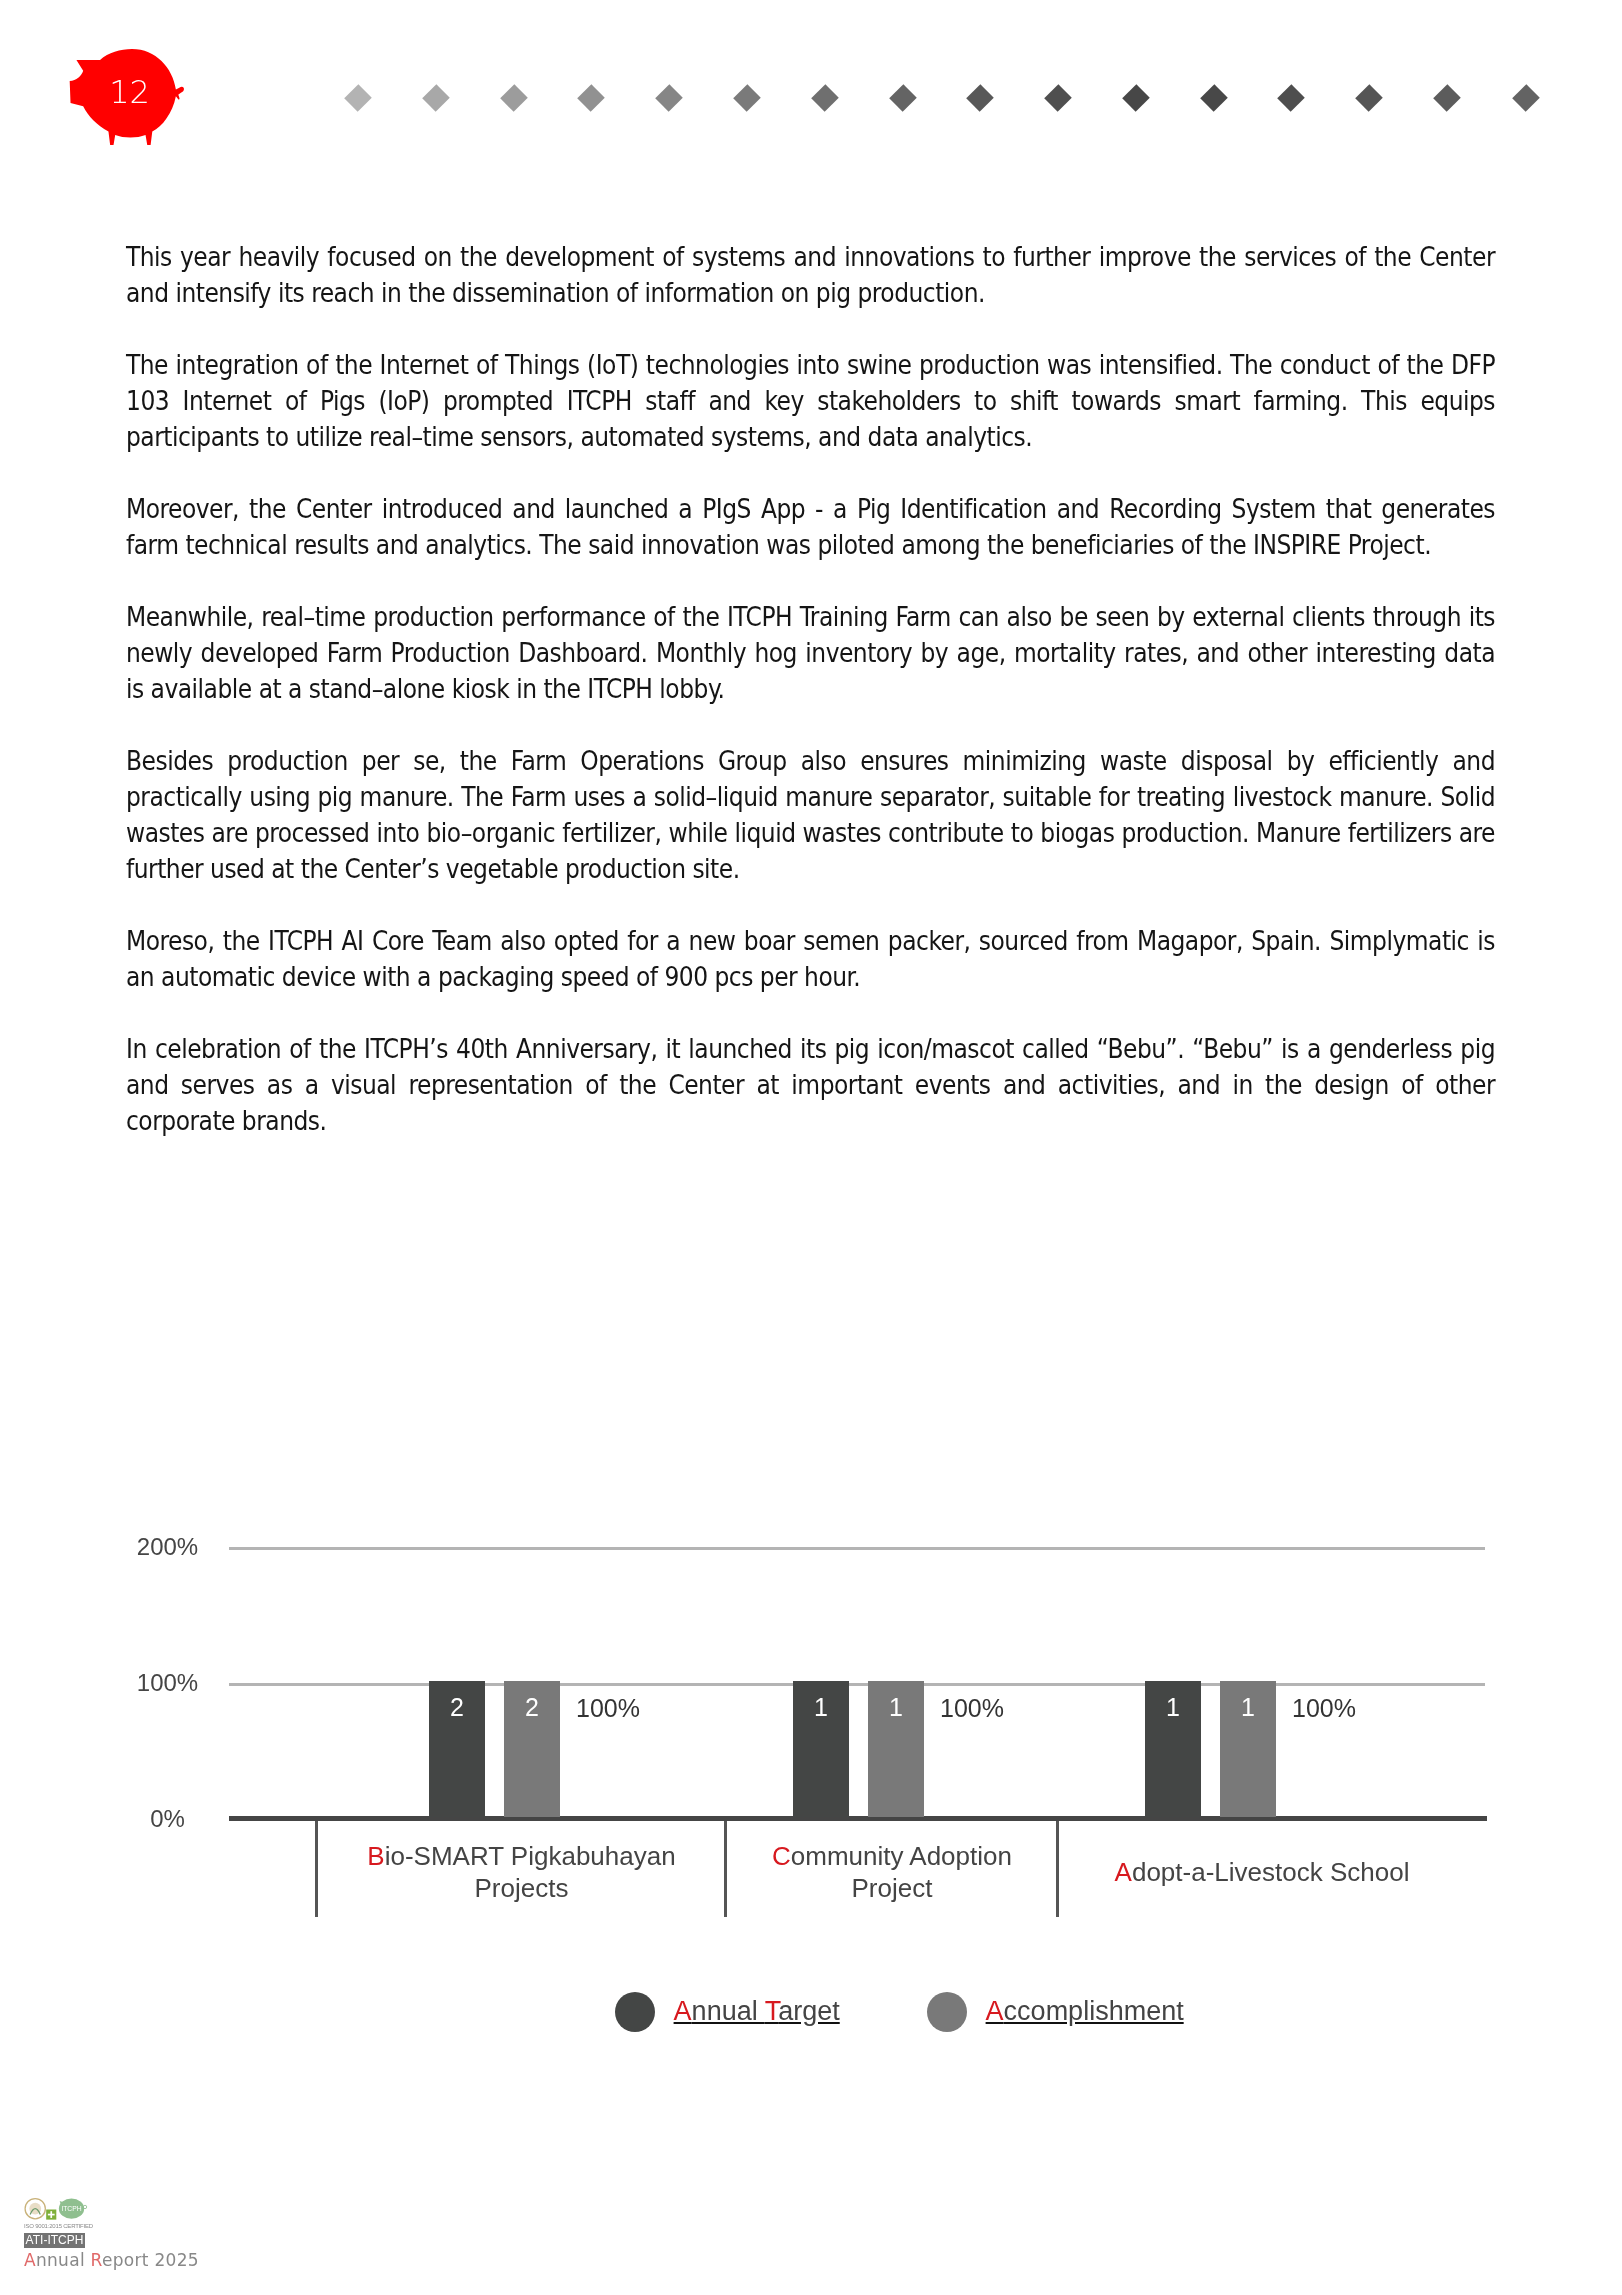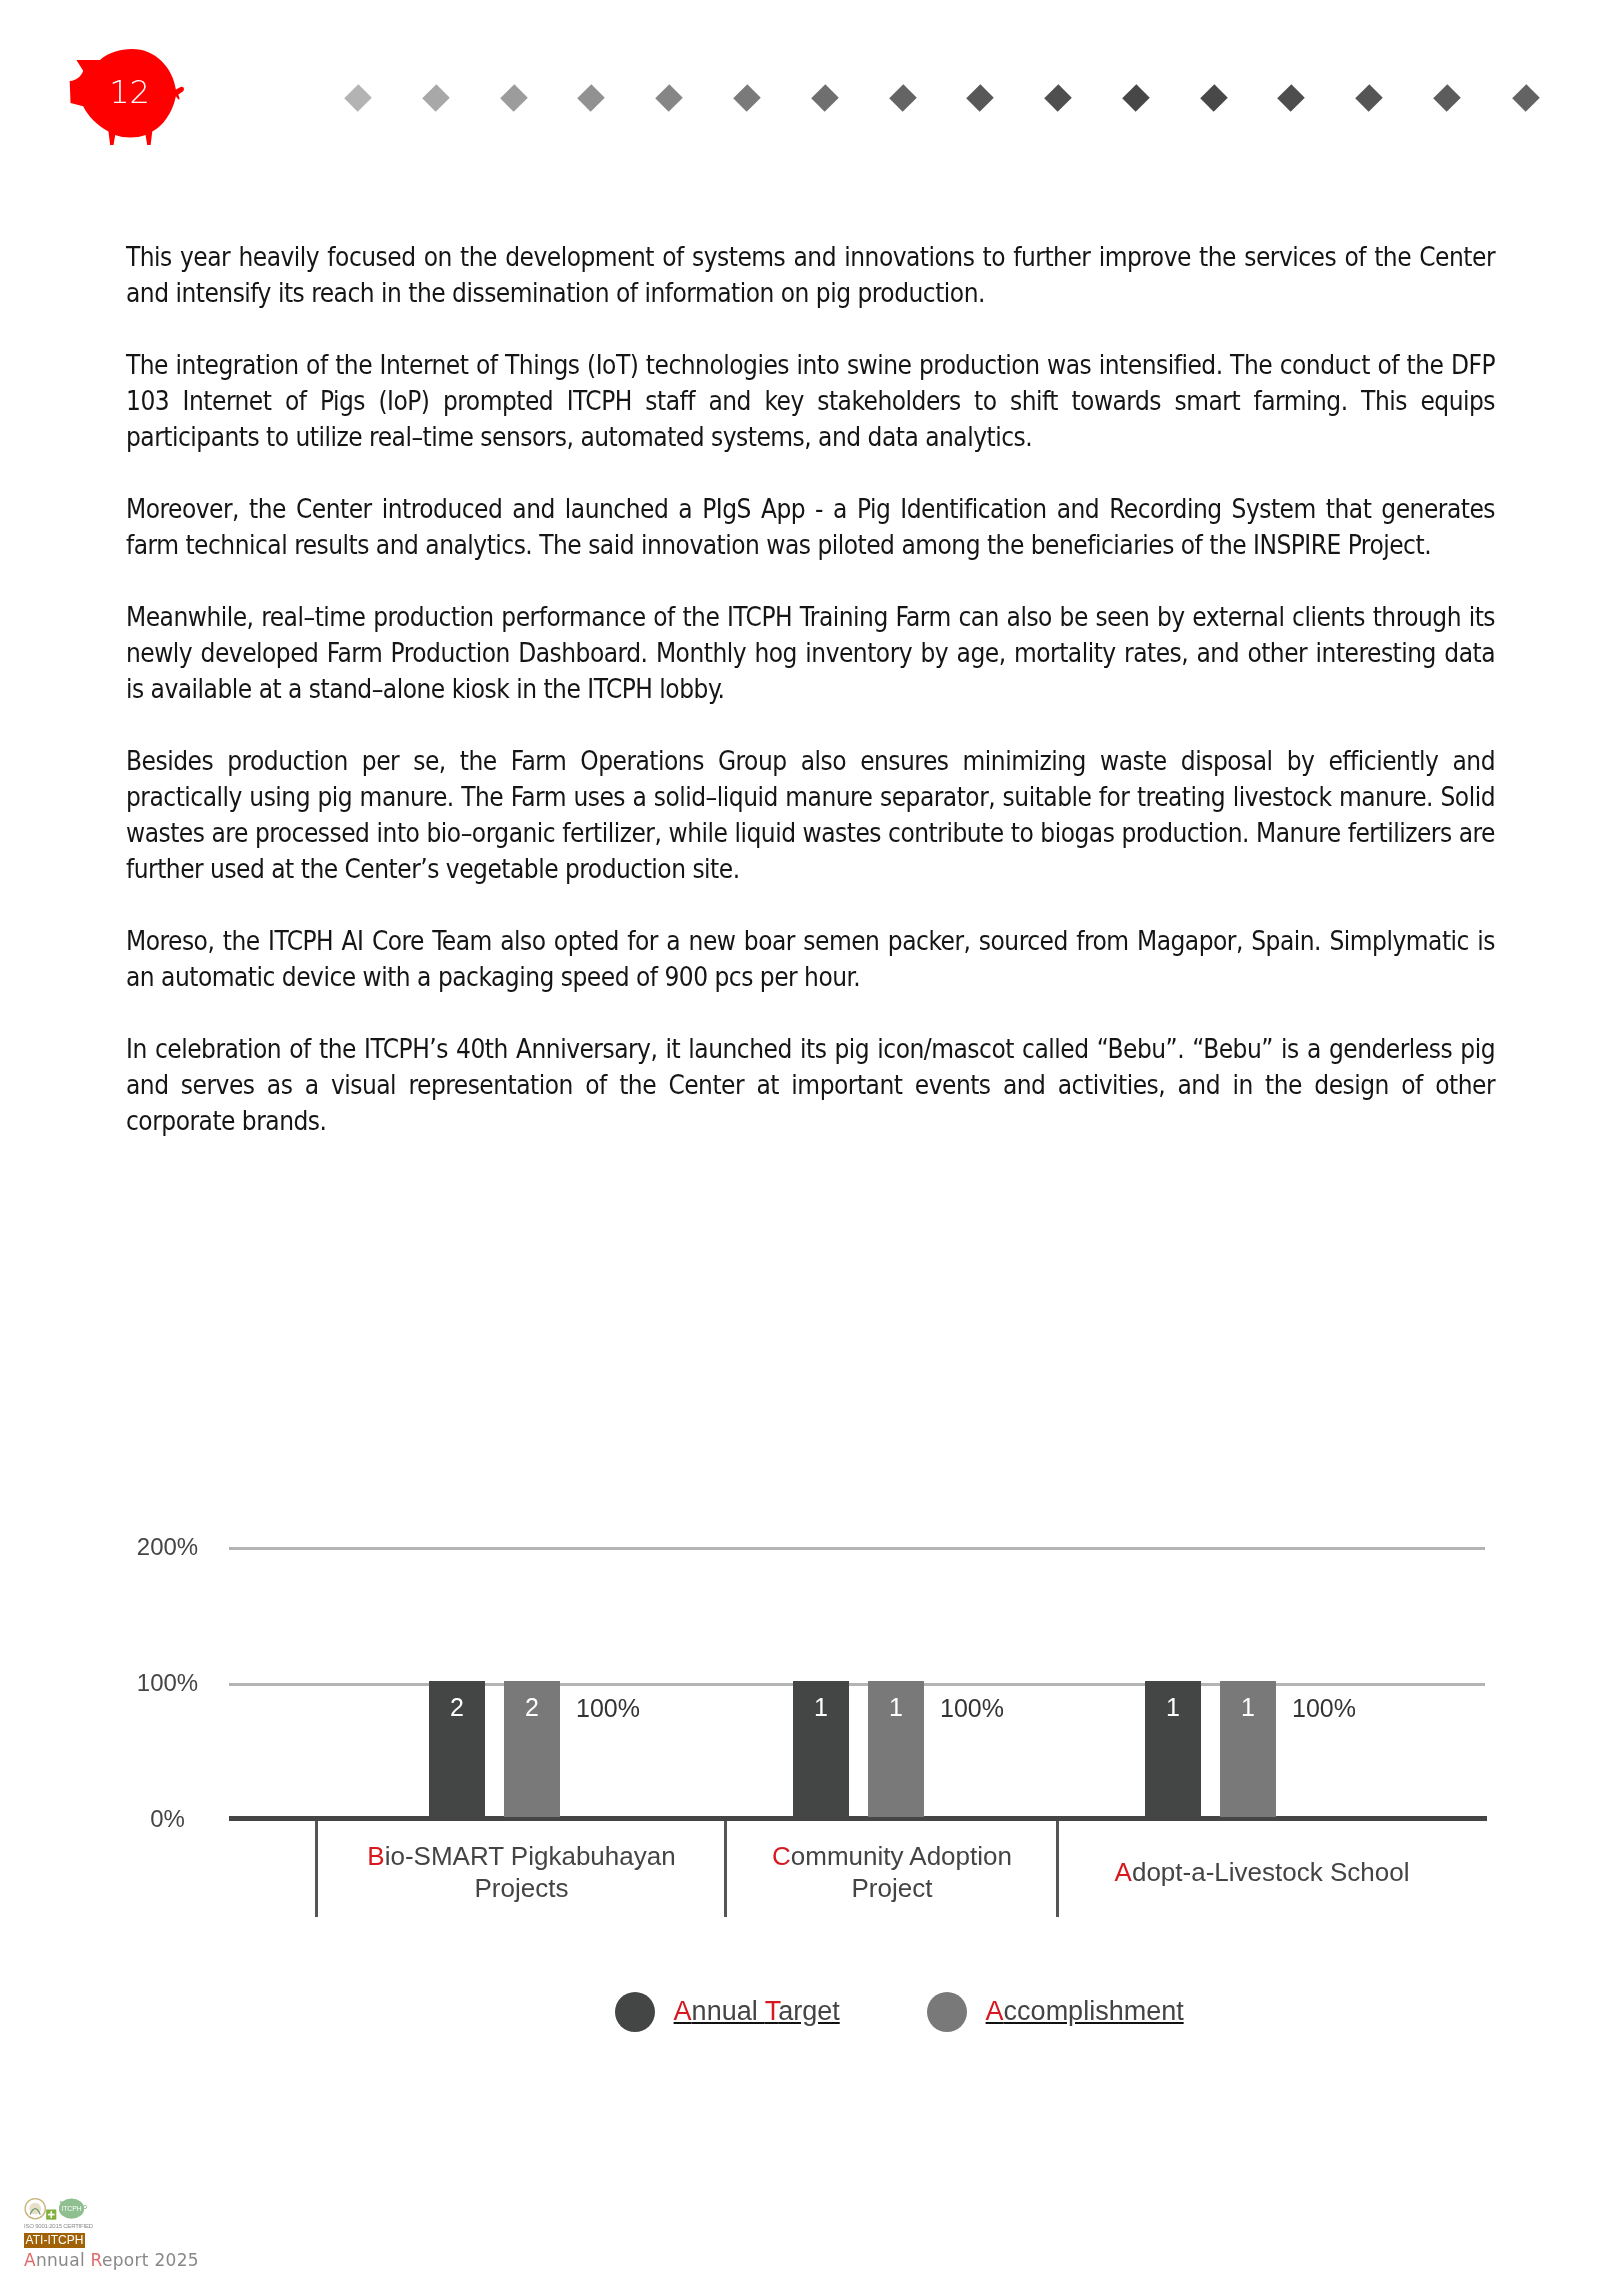--- a/index.html
+++ b/index.html
@@ -42,21 +42,21 @@
   .red { color: #d7191f; }
   .legend-item { position: absolute; top: 1991px; height: 41px; display: flex; align-items: center; text-decoration: underline; }
   .legend-dot { width: 40px; height: 40px; border-radius: 50%; margin-right: 18.6px; }
   .legend-label { font-family: "Liberation Sans", sans-serif; font-size: 27px; color: #444; }
 
   
   .footer { position: absolute; left: 24px; top: 2196px; width: 220px; height: 76px; }
   .logo-row { position: absolute; left: 0; top: 0; width: 68px; height: 27px; }
   .iso { position: absolute; left: 0; top: 27px; font-family: "Liberation Sans", sans-serif;
          font-size: 6px; color: #8a8a8a; letter-spacing: -0.2px; white-space: nowrap; }
-  .badge { position: absolute; left: 0; top: 37px; width: 61px; height: 15px; background: #a16207;
+  .badge { position: absolute; left: 0; top: 37px; width: 61px; height: 15px; background: #737373;
            color: #fff; font-family: "Liberation Sans", sans-serif; font-size: 12px; line-height: 15px;
            text-align: center; }
   .report { position: absolute; left: 0; top: 54px; font-family: "DejaVu Sans", sans-serif;
             font-size: 17px; color: #888; white-space: nowrap; letter-spacing: 0.3px; }
   .report .r { color: #e06a6a; }
 </style>
 </head>
 <body>
 
 <div class="pig">

